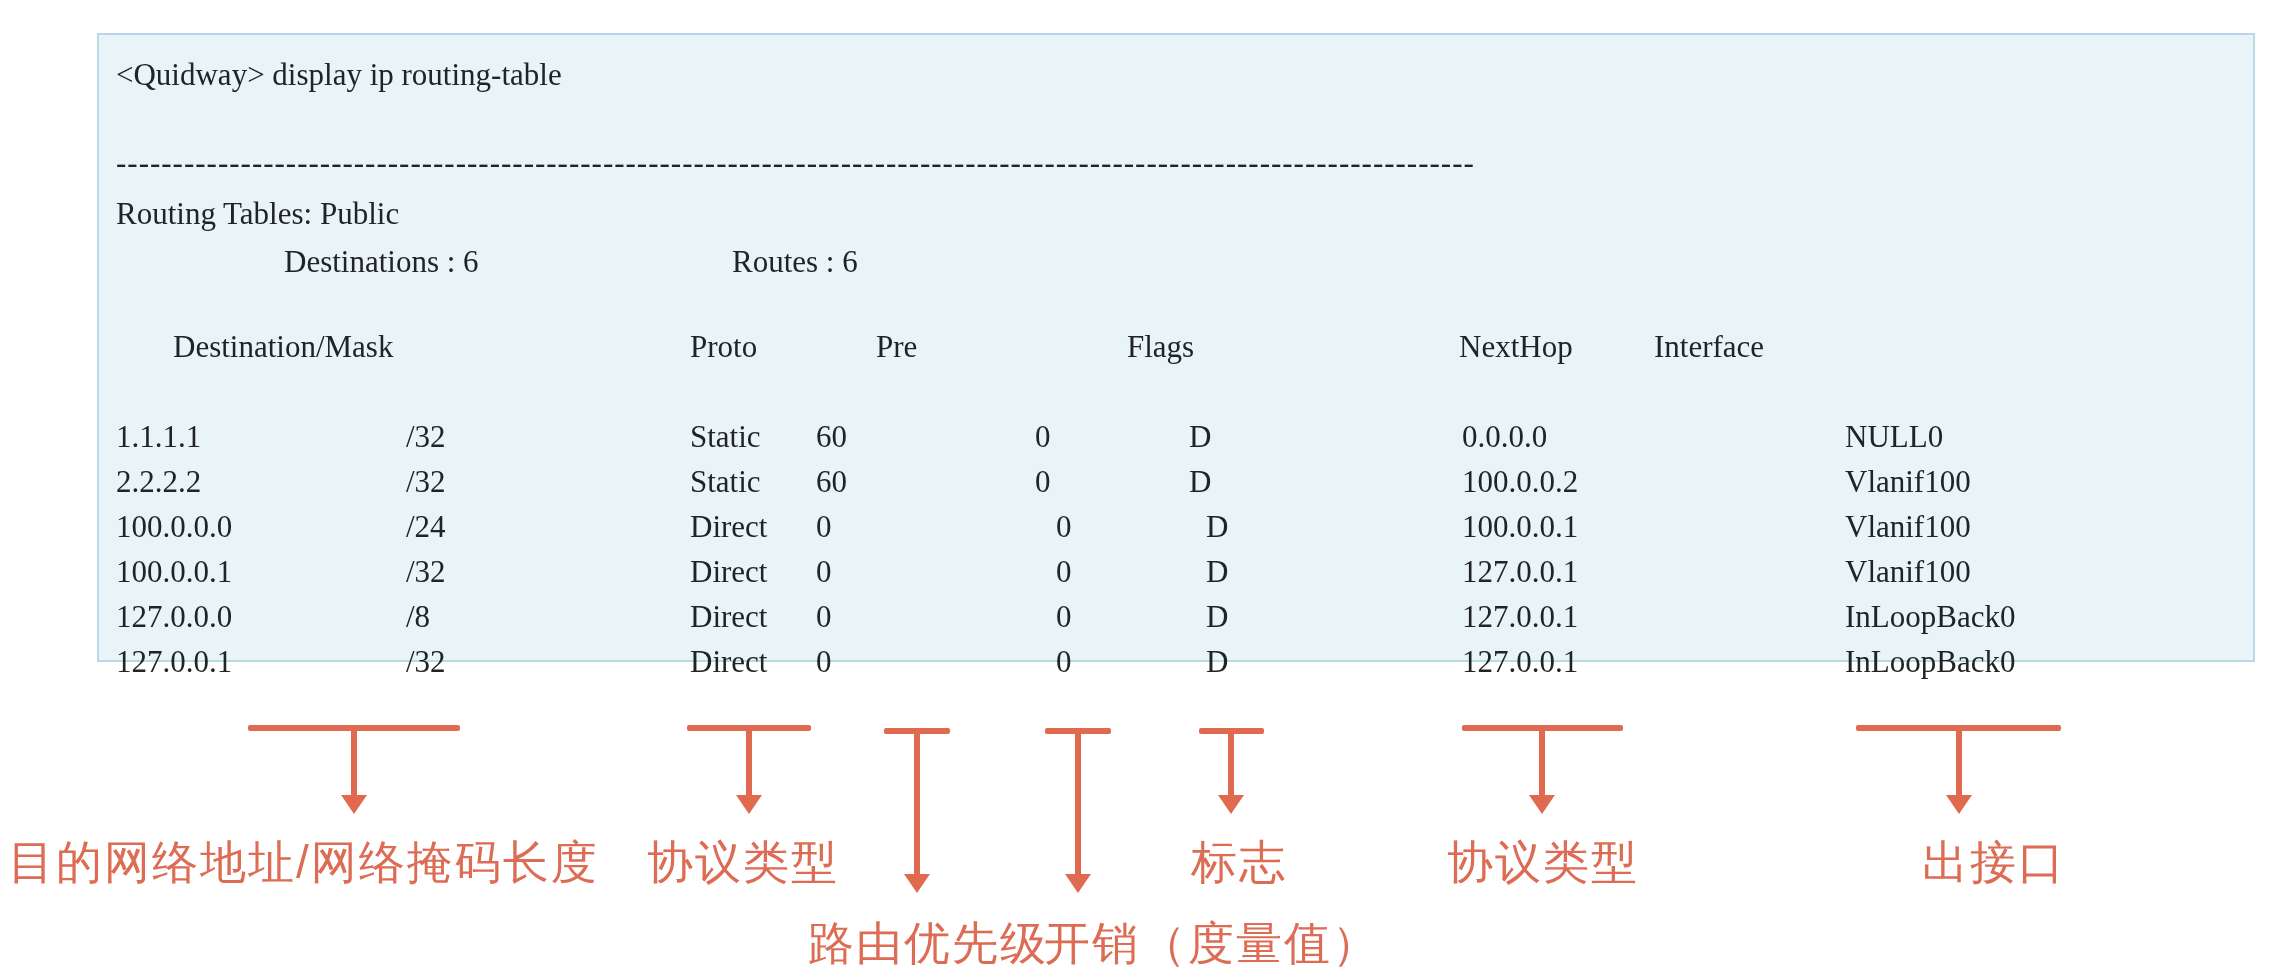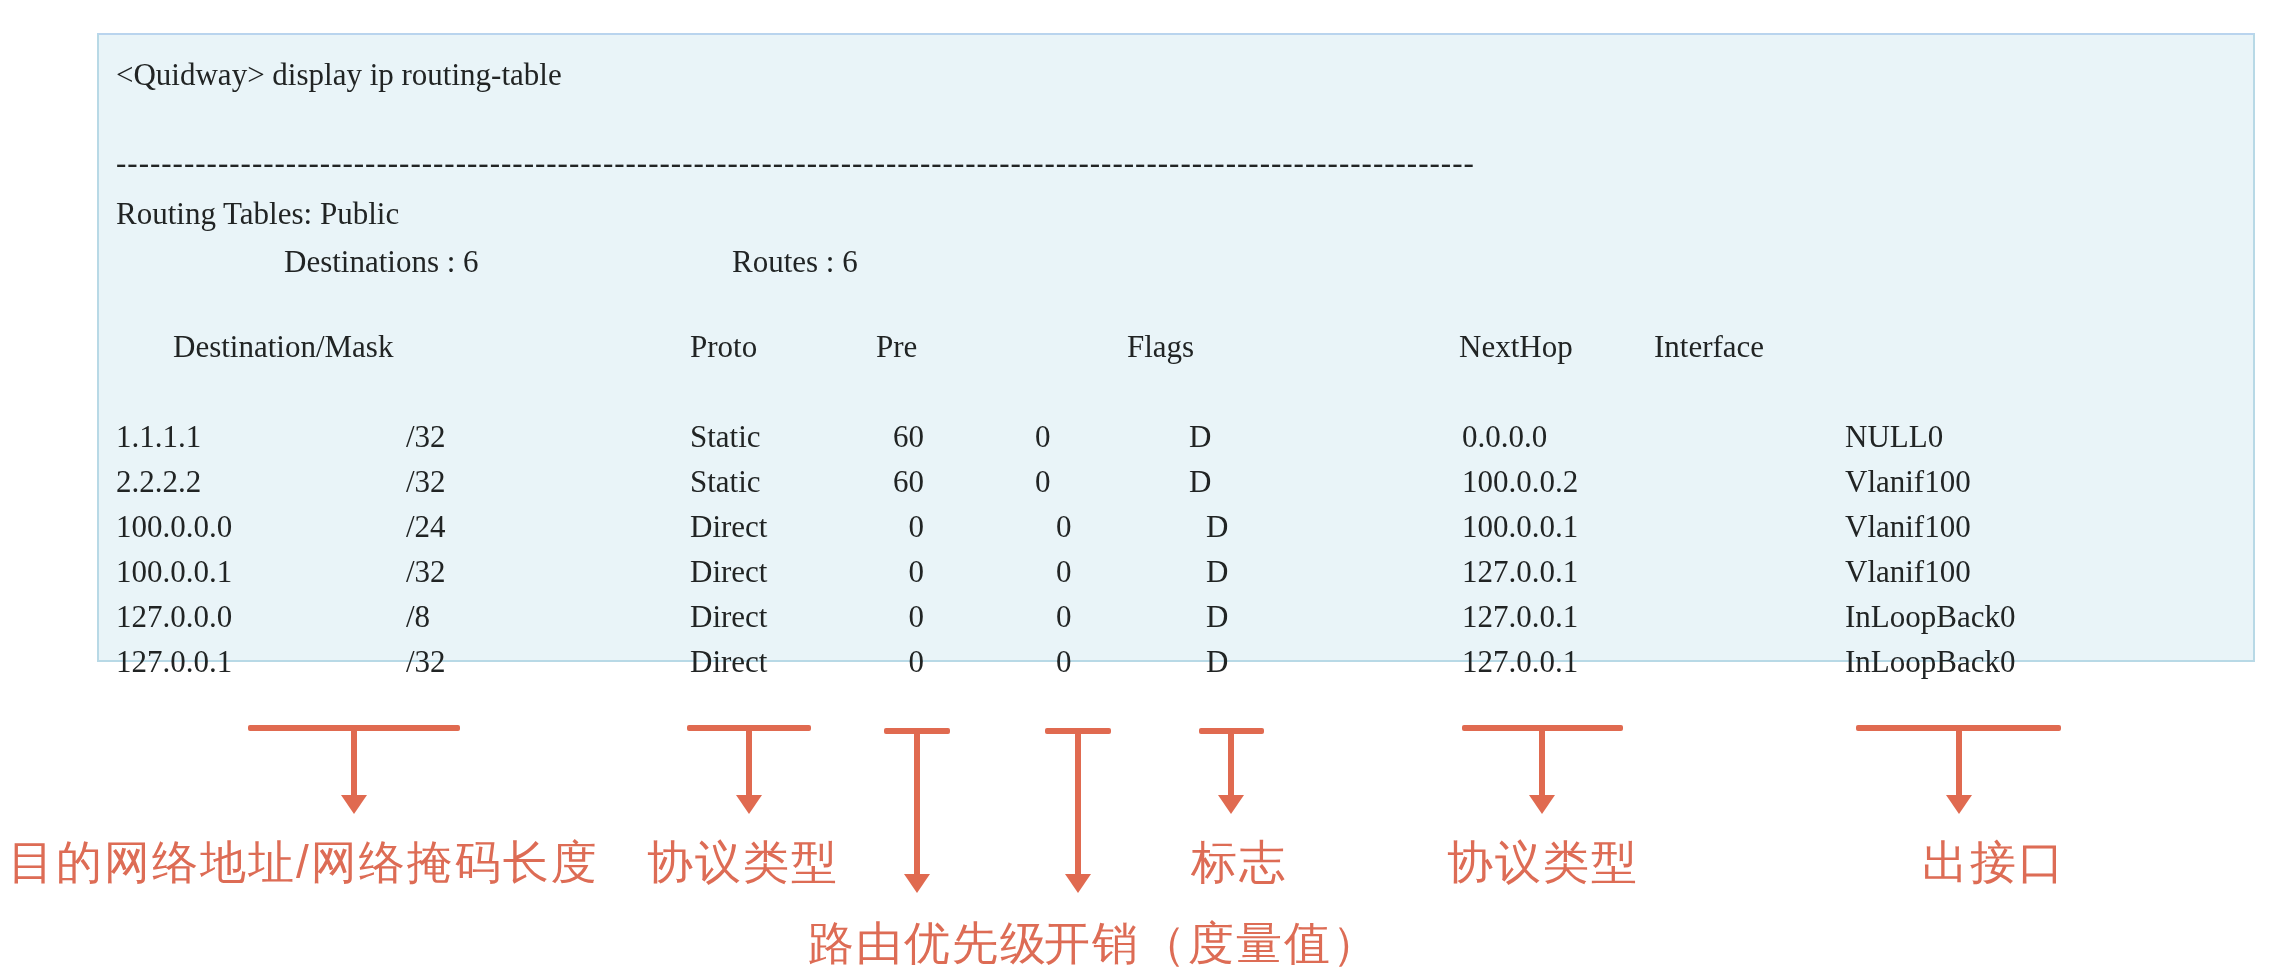--- a/index.html
+++ b/index.html
@@ -38,21 +38,21 @@
   .route-row span{position:absolute;top:0;white-space:nowrap;}
 
   
   .h-dest{left:57px;}  .h-proto{left:574px;} .h-pre{left:760px;}
   .h-cost{left:877px;margin-top:41px;} .h-flags{left:1011px;} .h-nexthop{left:1343px;} .h-iface{left:1538px;}
 
   
   .c-ip{left:0;width:290px;text-align:left;}
   .c-mask{left:290px;}
   .c-proto{left:574px;}
-  .c-pre{left:700px;width:108px;text-align:right;}
+  .c-pre{left:700px;width:108px;text-align:left;}
   .c-cost{left:919px;}
   .c-flags{left:1073px;}
   .c-nexthop{left:1346px;}
   .c-iface{left:1729px;}
   
   .route-row:nth-child(n+3) .c-cost{left:940px;}
   .route-row:nth-child(n+3) .c-flags{left:1090px;}
 
   
   .p-destinations{left:168px;}

